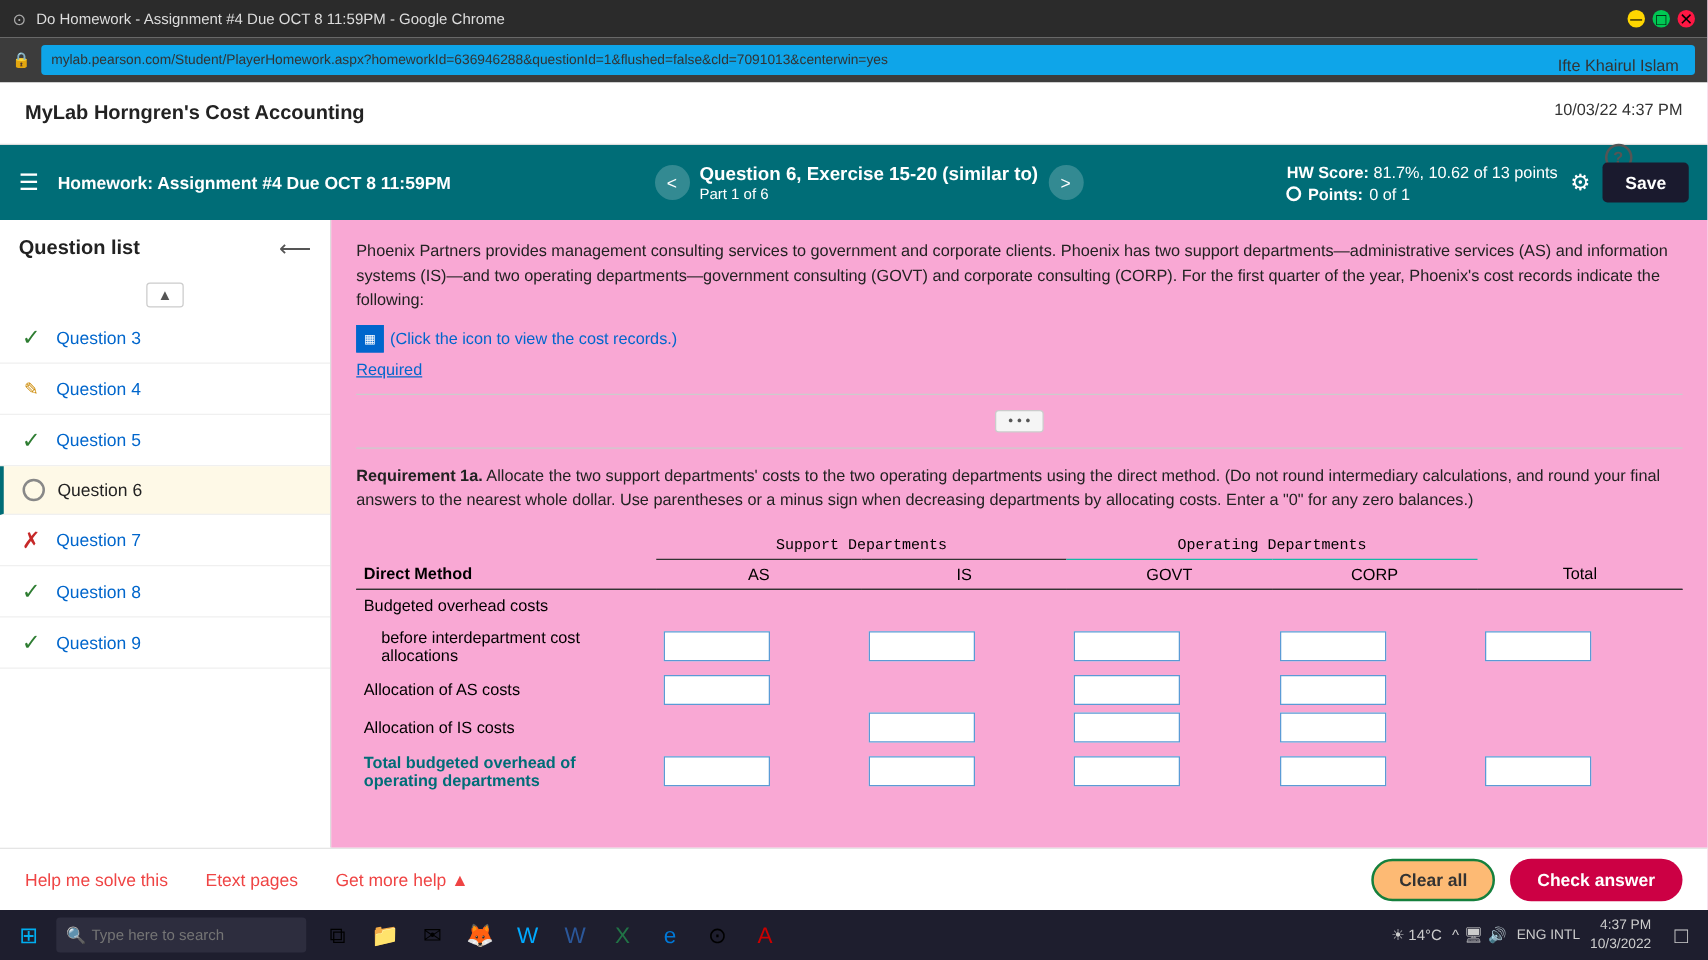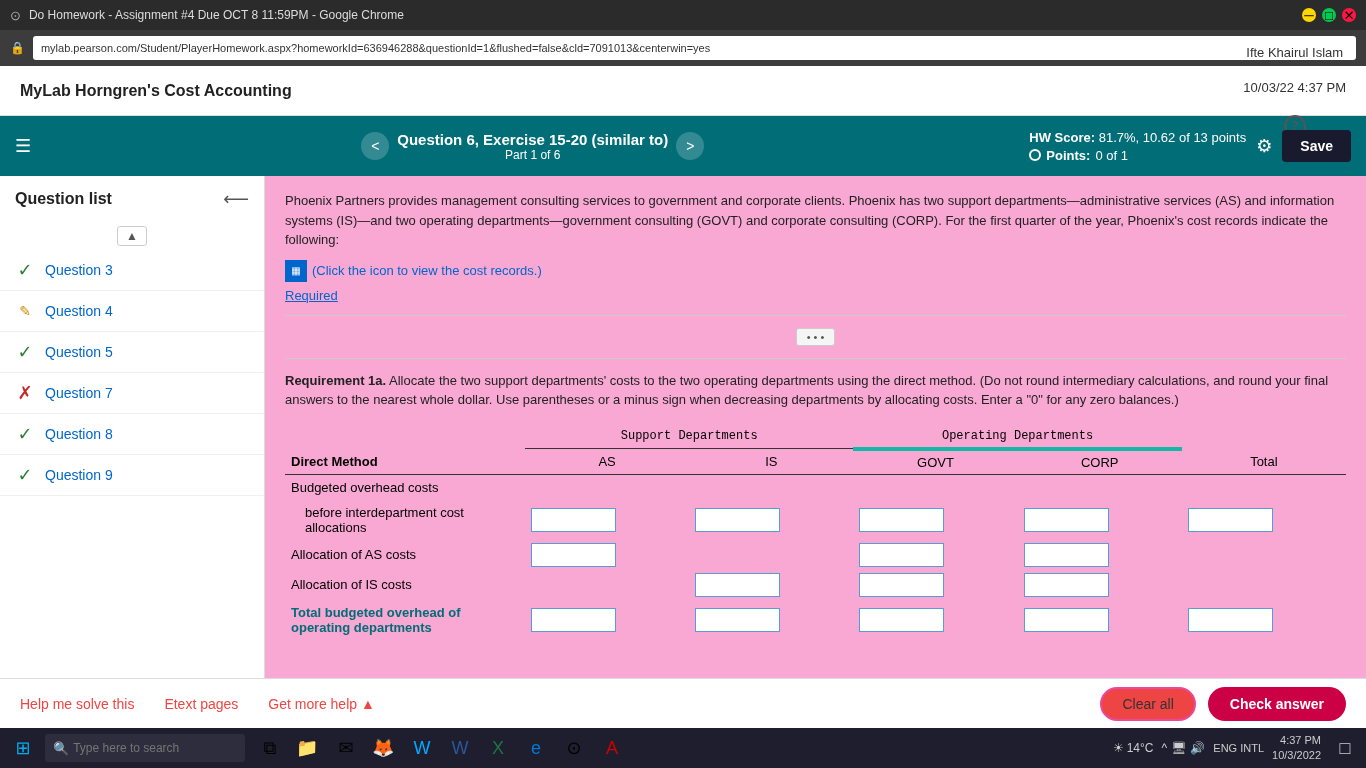--- a/index.html
+++ b/index.html
@@ -27,21 +27,21 @@
     
     .address-bar {
       background: #3c3c3c;
       height: 36px;
       display: flex;
       align-items: center;
       padding: 0 10px;
       gap: 8px;
     }
     .address-input {
-      background: #ffffff;
+      background: #0ea5e9;
       border: none;
       border-radius: 3px;
       flex: 1;
       height: 24px;
       padding: 0 8px;
       font-size: 11px;
       color: #333;
     }
     .lock-icon { color: #aaa; font-size: 12px; }
 
@@ -76,21 +76,21 @@
       background: rgba(255,255,255,0.2);
       border: none;
       color: #fff;
       width: 28px;
       height: 28px;
       border-radius: 50%;
       cursor: pointer;
       font-size: 14px;
       display: flex; align-items: center; justify-content: center;
     }
-    .nav-question-title { text-align: center; }
+    .nav-question-title { text-align: left; }
     .nav-question-title .main { font-size: 15px; font-weight: bold; }
     .nav-question-title .sub { font-size: 12px; }
     .nav-score { text-align: right; font-size: 13px; }
     .nav-score .hw { margin-bottom: 3px; }
     .nav-score .pts { display: flex; align-items: center; gap: 5px; }
     .nav-score .pts-circle { width: 12px; height: 12px; border-radius: 50%; border: 2px solid #fff; }
     .nav-actions { display: flex; align-items: center; gap: 10px; }
     .settings-btn { background: none; border: none; color: #fff; font-size: 18px; cursor: pointer; }
     .save-btn {
       background: #1a1a2e;
@@ -185,27 +185,28 @@
       background: #fff;
       border-top: 1px solid #ddd;
       display: flex;
       align-items: center;
       padding: 0 20px;
       gap: 30px;
     }
     .bottom-link { color: #ef4444; font-size: 14px; cursor: pointer; text-decoration: none; }
     .bottom-actions { margin-left: auto; display: flex; gap: 12px; align-items: center; }
     .clear-btn {
-      background: #ef4444;
-      border: 2px solid #ec4899;
+      background: #fdba74;
+      border: 2px solid #15803d;
       border-radius: 20px;
       padding: 7px 20px;
       font-size: 14px;
       cursor: pointer;
       color: #333;
+      font-weight: bold;
     }
     .check-btn {
       background: #cc0044;
       border: none;
       border-radius: 20px;
       padding: 9px 22px;
       font-size: 14px;
       font-weight: bold;
       cursor: pointer;
       color: #fff;
@@ -277,20 +278,23 @@
   <div class="app-logo">MyLab Horngren's Cost Accounting</div>
   <div class="app-header-right">
     <span>Ifte Khairul Islam</span>
     <span>10/03/22 4:37 PM</span>
     <div class="help-icon">?</div>
   </div>
 </div>
 
 <div class="nav-bar">
   <span class="nav-hamburger">☰</span>
+  <div class="nav-title">
+    <div><span>Homework:</span> <span style="font-weight:bold;">Assignment #4 Due OCT 8 11:59PM</span></div>
+  </div>
   <div class="nav-question-nav">
     <button class="nav-arrow-btn">&lt;</button>
     <div class="nav-question-title">
       <div class="main">Question 6, Exercise 15-20 (similar to)</div>
       <div class="sub">Part 1 of 6</div>
     </div>
     <button class="nav-arrow-btn">&gt;</button>
   </div>
   <div class="nav-score">
     <div class="hw">
@@ -329,20 +333,24 @@
     <div class="question-item">
       <div class="q-icon pencil">✎</div>
       <span class="q-label">Question 4</span>
     </div>
 
     <div class="question-item">
       <div class="q-icon correct">✓</div>
       <span class="q-label">Question 5</span>
     </div>
 
+    <div class="question-item active">
+      <div class="q-icon pending"></div>
+      <span class="q-label">Question 6</span>
+    </div>
 
     <div class="question-item">
       <div class="q-icon wrong">✗</div>
       <span class="q-label">Question 7</span>
     </div>
 
     <div class="question-item">
       <div class="q-icon correct">✓</div>
       <span class="q-label">Question 8</span>
     </div>
@@ -377,21 +385,21 @@
     <div class="requirement-text">
       <span class="bold">Requirement 1a.</span>
       <span> Allocate the two support departments' costs to the two operating departments using the direct method. (Do not round intermediary calculations, and round your final answers to the nearest whole dollar. Use parentheses or a minus sign when decreasing departments by allocating costs. Enter a "0" for any zero balances.)</span>
     </div>
 
     <table class="allocation-table">
       <thead>
         <tr>
           <th style="width: 240px;"></th>
           <th colspan="2" class="dept-header" style="text-align:center; border-bottom: 1px solid #333; padding-bottom: 4px;">Support Departments</th>
-          <th colspan="2" class="dept-header" style="text-align:center; border-bottom: 4px solid #14b8a6; padding-bottom: 4px;">Operating Departments</th>
+          <th colspan="2" class="dept-header" style="text-align:center; border-bottom: 1px solid #14b8a6; padding-bottom: 4px;">Operating Departments</th>
           <th></th>
         </tr>
         <tr>
           <th class="col-header" style="text-align:left; font-weight:bold;">Direct Method</th>
           <th class="col-header">AS</th>
           <th class="col-header">IS</th>
           <th class="col-header">GOVT</th>
           <th class="col-header">CORP</th>
           <th class="col-header">Total</th>
         </tr>

